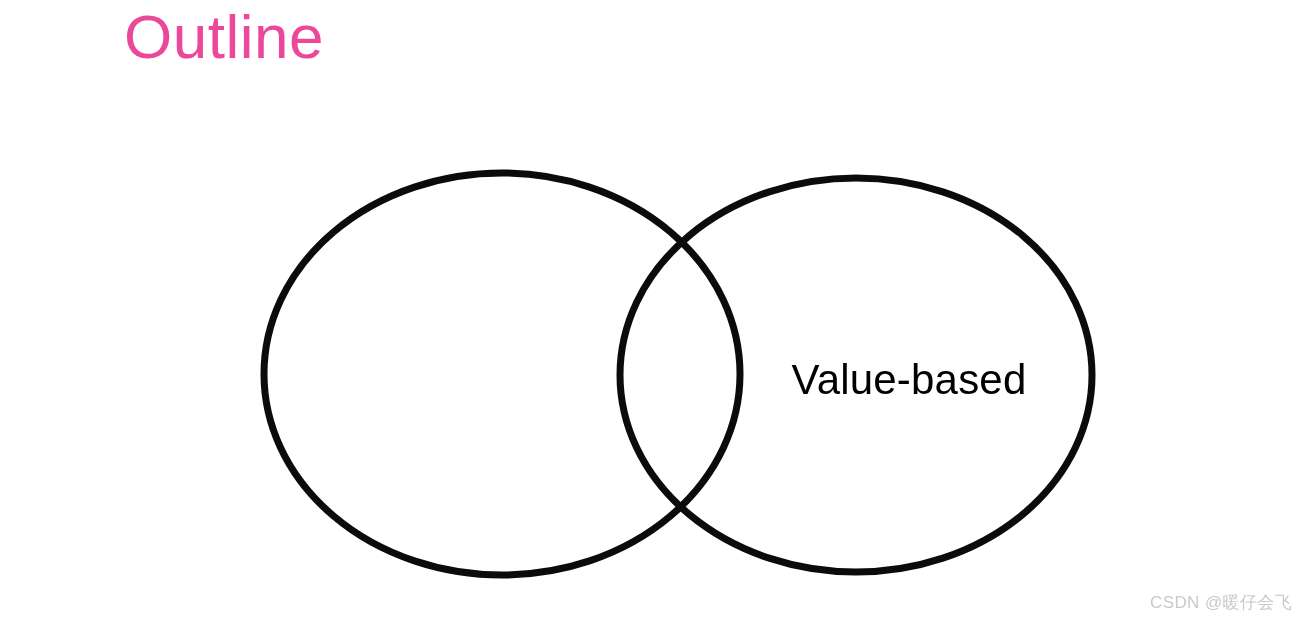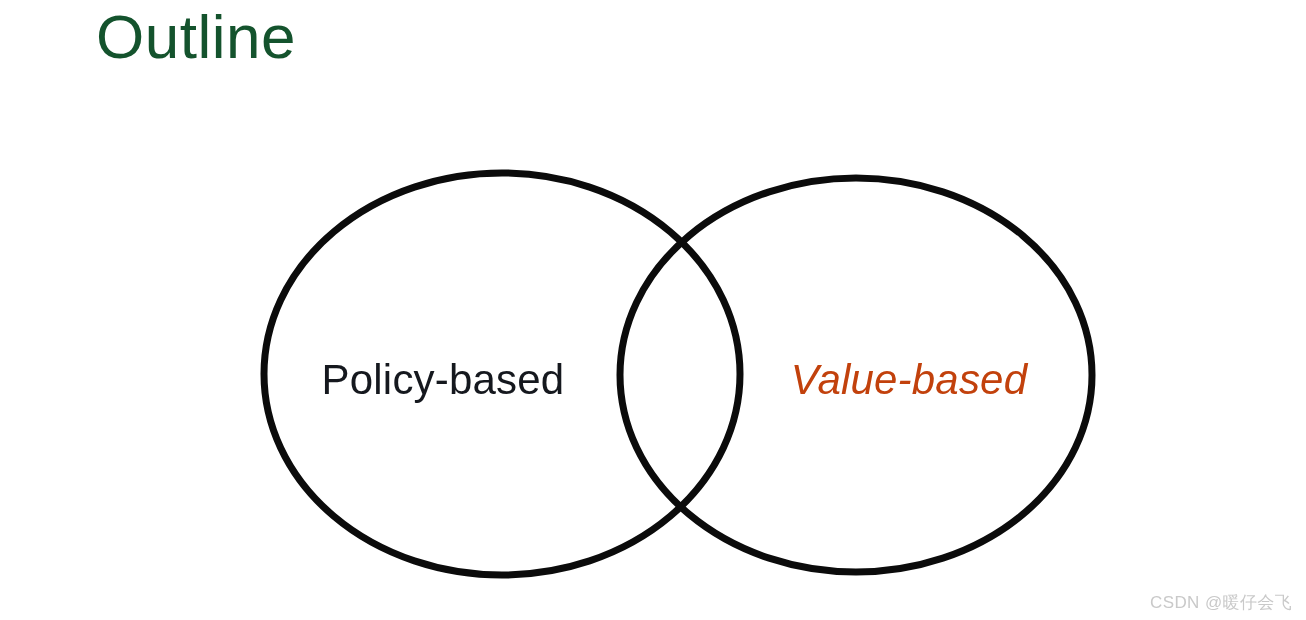--- a/index.html
+++ b/index.html
@@ -73,28 +73,27 @@
     color: #c9c9c9;
     white-space: nowrap;
     letter-spacing: 0.4px;
   }
 </style>
 </head>
 <body>
 
 <div id="slide" style="background: rgb(255, 255, 255);">
 
-  <div id="slide-title" style="color: #14532d;">Outline</div>
+  <div id="slide-title" style="color: #ec4899; margin-left: 28px;">Outline</div>
 
   <div id="venn-wrap">
     <svg id="venn-svg" viewBox="0 0 1306 620">
       <ellipse class="venn-ellipse" id="ellipse-left" cx="502" cy="374" rx="238" ry="201" style="stroke: rgb(11, 11, 11); stroke-width: 7; fill: none;"></ellipse>
       <ellipse class="venn-ellipse" id="ellipse-right" cx="856" cy="375" rx="236" ry="197" style="stroke: rgb(11, 11, 11); stroke-width: 7; fill: none;"></ellipse>
     </svg>
 
-    <div class="venn-label" id="label-left" style="color: rgb(21, 24, 30);">Policy-based</div>
 
-    <div class="venn-label" id="label-right" style="color: #c2410c; font-style: italic;">Value-based</div>
+    <div class="venn-label" id="label-right" style="color: #000000;">Value-based</div>
   </div>
 
   <div id="watermark" style="color: rgb(201, 201, 201);">CSDN @暖仔会飞</div>
 
 </div>
 
 </body></html>

